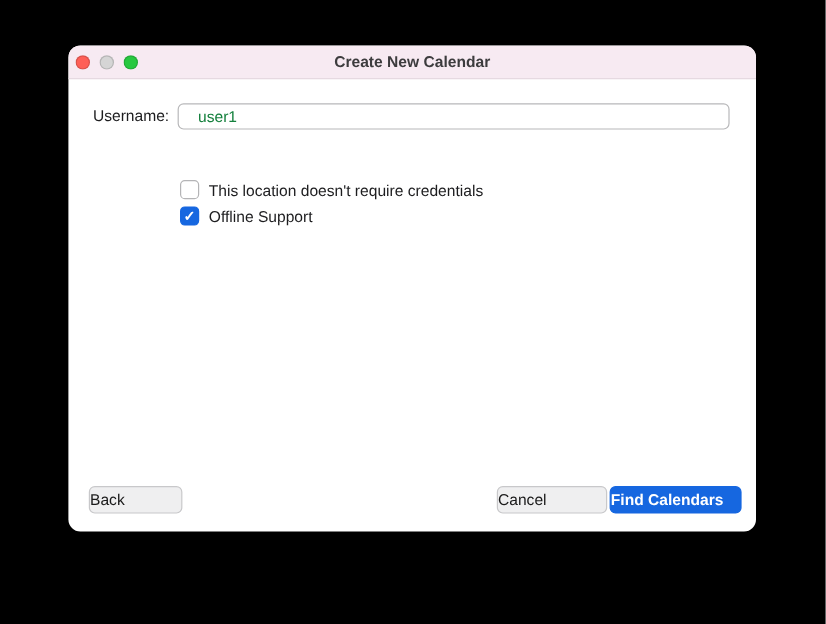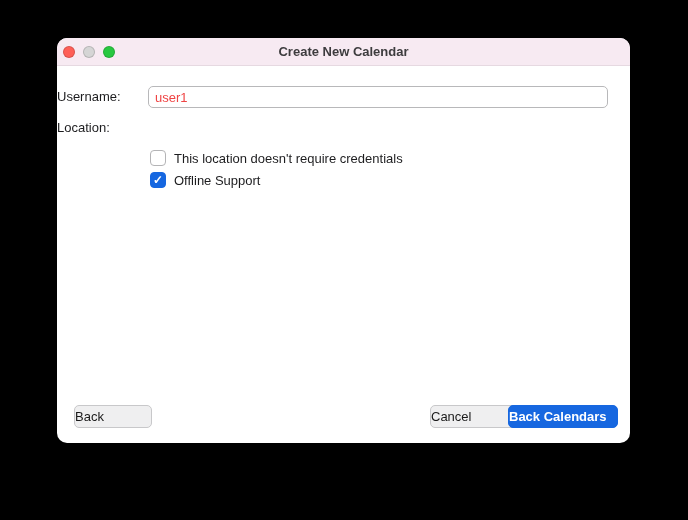--- a/index.html
+++ b/index.html
@@ -32,30 +32,30 @@
   .light.red   { background:var(--t-red,  #fe5f57); }
   .light.gray  { background:var(--t-gray, #d5d5d5); }
   .light.green { background:var(--t-green,#28c840); }
   .title {
     position:absolute; left:0; right:0; top:0; height:44px;
     line-height:28px; text-align:center;
     font-size:13px; font-weight:700; color:#3d3c3e;
   }
   .field-label {
     position:absolute; left:0; width:84px;
-    text-align:left; font-size:13px; color:#1d1d1f;
+    text-align:right; font-size:13px; color:#1d1d1f;
     line-height:22px;
   }
   .text-input {
     position:absolute; left:91px;
     height:22px; border:1px solid #b8b8ba;
     border-radius:5px; background:#fff;
     font-family:"Liberation Sans", sans-serif;
-    font-size:13px; color:#ef4444;
-    padding:0 6px; outline:none;
+    font-size:13px; color:#15803d;
+    padding:0 16px; outline:none;
   }
   #username-input { top:48px; width:460px; }
   #location-input {
     top:79px; width:462px;
     font-size:12px; letter-spacing:-0.1px;
     border:1px solid #c9c9cb;
     box-shadow:0 0 0 3px var(--accent, #1667e0);
   }
   #username-label { top:48px; }
   #location-label { top:79px; }
@@ -93,49 +93,48 @@
     background:#efeff0;
     border:1px solid #c8c8ca;
     color:#1a1a1a;
   }
   .btn.primary {
     background:var(--accent, #1667e0);
     border:1px solid var(--accent, #1667e0);
     color:#fff; font-weight:600;
   }
   #back-button   { left:17px;  width:78px; }
-  #cancel-button { left:373px; width:92px; }
+  #cancel-button { left:357px; width:92px; }
   #find-button   { left:451px; width:110px; }
 </style>
 </head>
 <body>
 
 <div class="window">
 
   <div class="titlebar">
     <div class="lights">
       <span class="light red"></span>
       <span class="light gray"></span>
       <span class="light green"></span>
     </div>
     <div class="title">Create New Calendar</div>
   </div>
 
   <label class="field-label" id="username-label">Username:</label>
   <input class="text-input" id="username-input" type="text" value="user1" style="">
 
-  <label class="field-label" id="location-label">Location:</label>
 
   <div class="check-row" id="check-row-0">
     <span class="checkbox"></span>
     <span class="check-label">This location doesn't require credentials</span>
   </div>
 
   <div class="check-row" id="check-row-1">
     <span class="checkbox checked"></span>
     <span class="check-label">Offline Support</span>
   </div>
 
   <button class="btn plain" id="back-button">Back</button>
   <button class="btn plain" id="cancel-button">Cancel</button>
-  <button class="btn primary" id="find-button">Back Calendars</button>
+  <button class="btn primary" id="find-button">Find Calendars</button>
 
 </div>
 
 </body></html>

